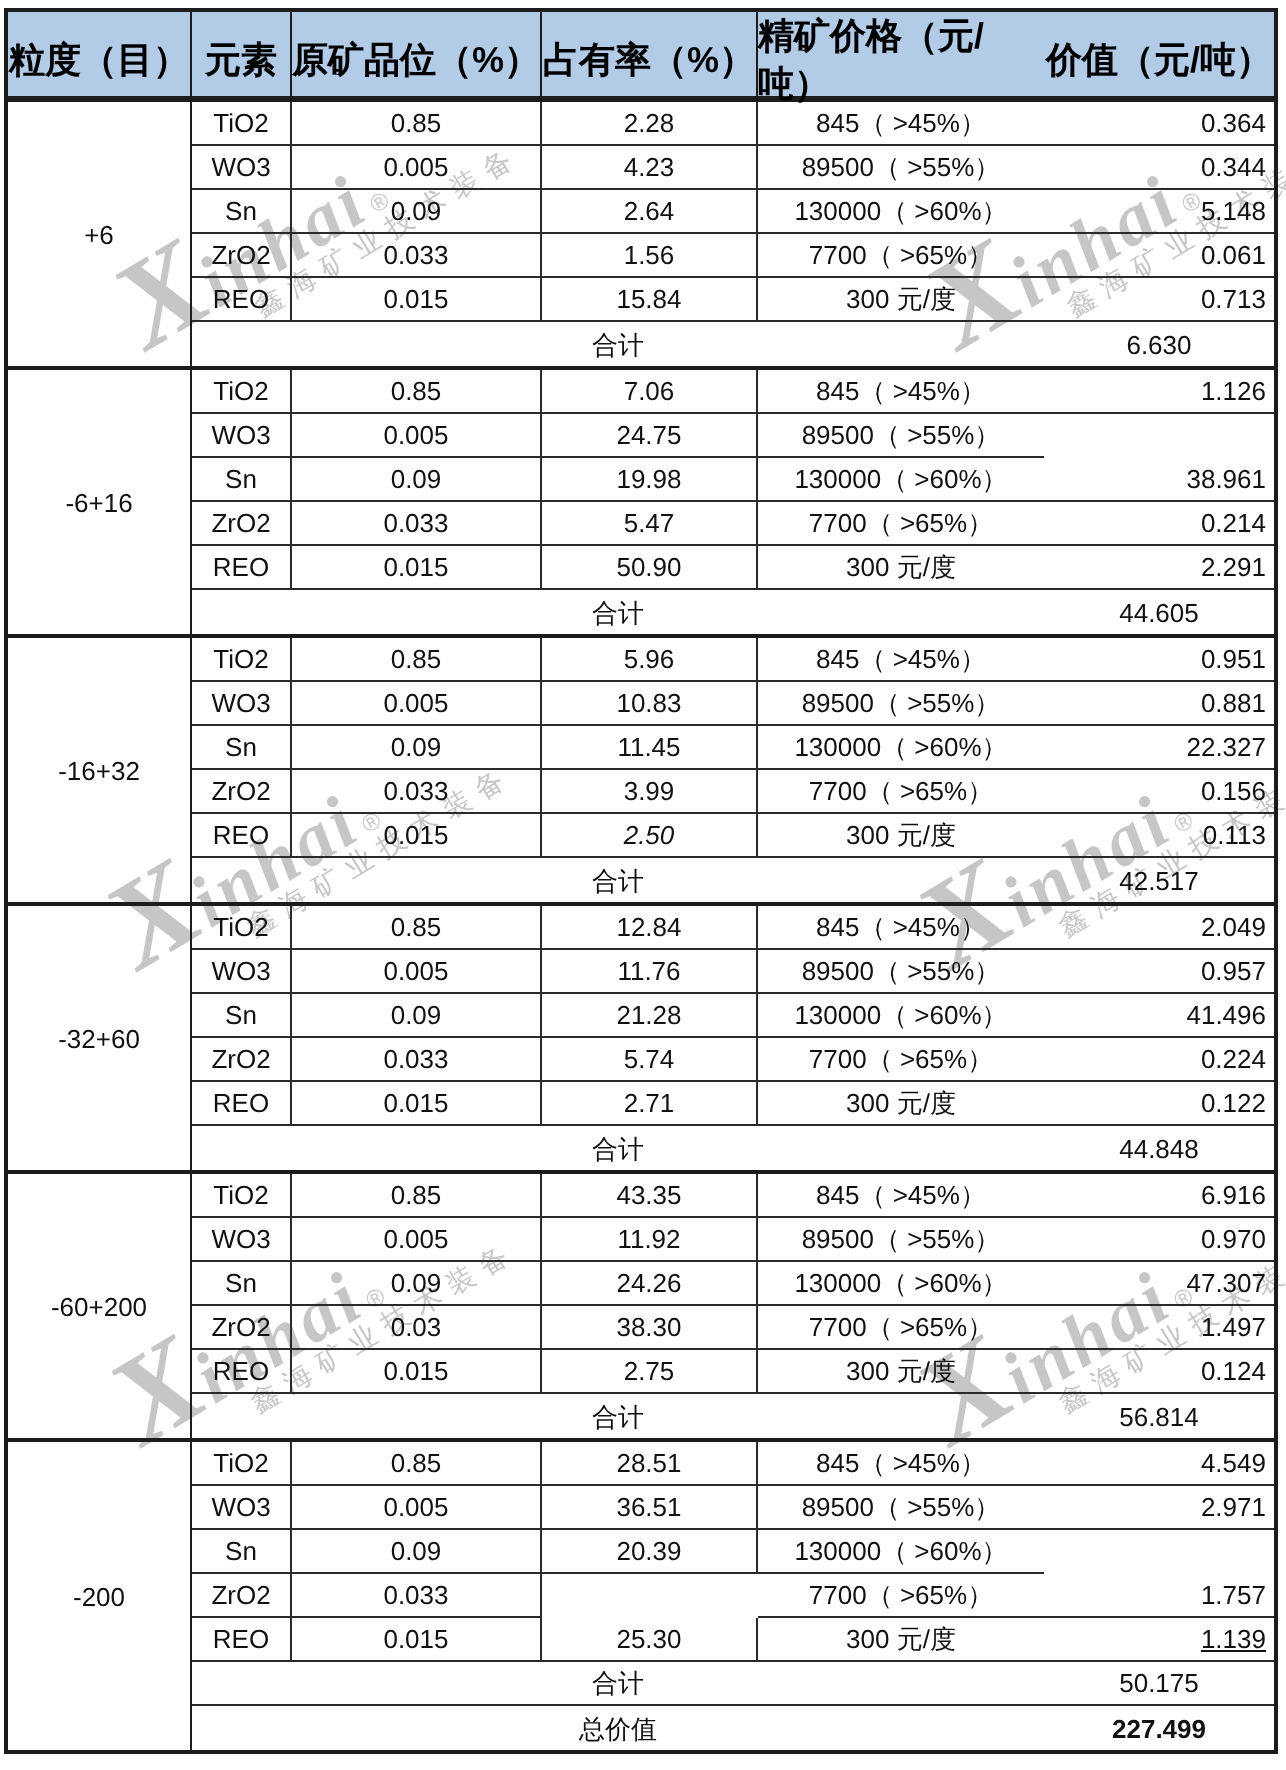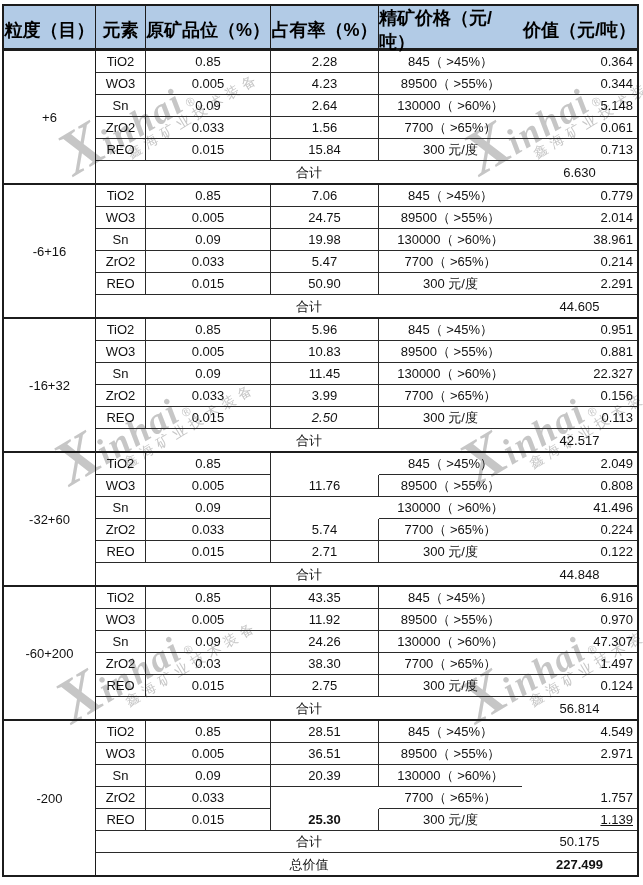--- a/index.html
+++ b/index.html
@@ -140,26 +140,25 @@
           <div class="cell c-val" style="grid-area: 5 / 6;">0.713</div>
           <div class="cell sub-label" style="grid-row: 6;">合计</div>
           <div class="cell sub-val" style="grid-row: 6;">6.630</div>
         </div>
         <div class="grp">
           <div class="cell size" style="grid-row: 1 / span 6;">-6+16</div>
           <div class="cell c-el" style="grid-area: 1 / 2;">TiO2</div>
           <div class="cell c-grade" style="grid-area: 1 / 3;">0.85</div>
           <div class="cell c-occ" style="grid-area: 1 / 4;">7.06</div>
           <div class="cell c-price" style="grid-area: 1 / 5;">845（ &gt;45%）</div>
-          <div class="cell c-val" style="grid-area: 1 / 6;">0.779</div>
+          <div class="cell c-val" style="grid-area: 1 / 6;">1.126</div>
           <div class="cell c-el" style="grid-area: 2 / 2;">WO3</div>
           <div class="cell c-grade" style="grid-area: 2 / 3;">0.005</div>
           <div class="cell c-occ" style="grid-area: 2 / 4;">24.75</div>
           <div class="cell c-price" style="grid-area: 2 / 5;">89500（ &gt;55%）</div>
-          <div class="cell c-val" style="grid-area: 2 / 6;">2.014</div>
           <div class="cell c-el" style="grid-area: 3 / 2;">Sn</div>
           <div class="cell c-grade" style="grid-area: 3 / 3;">0.09</div>
           <div class="cell c-occ" style="grid-area: 3 / 4;">19.98</div>
           <div class="cell c-price" style="grid-area: 3 / 5;">130000（ &gt;60%）</div>
           <div class="cell c-val" style="grid-area: 3 / 6;">38.961</div>
           <div class="cell c-el" style="grid-area: 4 / 2;">ZrO2</div>
           <div class="cell c-grade" style="grid-area: 4 / 3;">0.033</div>
           <div class="cell c-occ" style="grid-area: 4 / 4;">5.47</div>
           <div class="cell c-price" style="grid-area: 4 / 5;">7700（ &gt;65%）</div>
           <div class="cell c-val" style="grid-area: 4 / 6;">0.214</div>
@@ -198,29 +197,31 @@
           <div class="cell c-occ" style="grid-area: 5 / 4; font-style: italic;">2.50</div>
           <div class="cell c-price" style="grid-area: 5 / 5;">300 元/度</div>
           <div class="cell c-val" style="grid-area: 5 / 6;">0.113</div>
           <div class="cell sub-label" style="grid-row: 6;">合计</div>
           <div class="cell sub-val" style="grid-row: 6;">42.517</div>
         </div>
         <div class="grp">
           <div class="cell size" style="grid-row: 1 / span 6;">-32+60</div>
           <div class="cell c-el" style="grid-area: 1 / 2;">TiO2</div>
           <div class="cell c-grade" style="grid-area: 1 / 3;">0.85</div>
+          <div class="cell c-occ" style="grid-area: 1 / 4;">12.84</div>
           <div class="cell c-price" style="grid-area: 1 / 5;">845（ &gt;45%）</div>
           <div class="cell c-val" style="grid-area: 1 / 6;">2.049</div>
           <div class="cell c-el" style="grid-area: 2 / 2;">WO3</div>
           <div class="cell c-grade" style="grid-area: 2 / 3;">0.005</div>
           <div class="cell c-occ" style="grid-area: 2 / 4;">11.76</div>
           <div class="cell c-price" style="grid-area: 2 / 5;">89500（ &gt;55%）</div>
-          <div class="cell c-val" style="grid-area: 2 / 6;">0.808</div>
-          <div class="cell c-el" style="grid-area: 3 / 2;">Sn</div>
-          <div class="cell c-grade" style="grid-area: 3 / 3;">0.09</div>
+          <div class="cell c-val" style="grid-area: 2 / 6;">0.957</div>
+          <div class="cell c-el" style="grid-area: 3 / 2;">Sn</div>
+          <div class="cell c-grade" style="grid-area: 3 / 3;">0.09</div>
+          <div class="cell c-occ" style="grid-area: 3 / 4;">21.28</div>
           <div class="cell c-price" style="grid-area: 3 / 5;">130000（ &gt;60%）</div>
           <div class="cell c-val" style="grid-area: 3 / 6;">41.496</div>
           <div class="cell c-el" style="grid-area: 4 / 2;">ZrO2</div>
           <div class="cell c-grade" style="grid-area: 4 / 3;">0.033</div>
           <div class="cell c-occ" style="grid-area: 4 / 4;">5.74</div>
           <div class="cell c-price" style="grid-area: 4 / 5;">7700（ &gt;65%）</div>
           <div class="cell c-val" style="grid-area: 4 / 6;">0.224</div>
           <div class="cell c-el" style="grid-area: 5 / 2;">REO</div>
           <div class="cell c-grade" style="grid-area: 5 / 3;">0.015</div>
           <div class="cell c-occ" style="grid-area: 5 / 4;">2.71</div>
@@ -274,21 +275,21 @@
           <div class="cell c-el" style="grid-area: 3 / 2;">Sn</div>
           <div class="cell c-grade" style="grid-area: 3 / 3;">0.09</div>
           <div class="cell c-occ" style="grid-area: 3 / 4;">20.39</div>
           <div class="cell c-price" style="grid-area: 3 / 5;">130000（ &gt;60%）</div>
           <div class="cell c-el" style="grid-area: 4 / 2;">ZrO2</div>
           <div class="cell c-grade" style="grid-area: 4 / 3;">0.033</div>
           <div class="cell c-price" style="grid-area: 4 / 5;">7700（ &gt;65%）</div>
           <div class="cell c-val" style="grid-area: 4 / 6;">1.757</div>
           <div class="cell c-el" style="grid-area: 5 / 2;">REO</div>
           <div class="cell c-grade" style="grid-area: 5 / 3;">0.015</div>
-          <div class="cell c-occ" style="grid-area: 5 / 4; font-weight: bold;">25.30</div>
+          <div class="cell c-occ" style="grid-area: 5 / 4;">25.30</div>
           <div class="cell c-price" style="grid-area: 5 / 5;">300 元/度</div>
           <div class="cell c-val" style="grid-area: 5 / 6; text-decoration: underline;">1.139</div>
           <div class="cell sub-label row-line" style="grid-row: 6;">合计</div>
           <div class="cell sub-val row-line" style="grid-row: 6;">50.175</div>
           <div class="cell sub-label" style="grid-row: 7;">总价值</div>
           <div class="cell sub-val grand-val" style="grid-row: 7;">227.499</div>
         </div>
       </div>
   </div>
 

